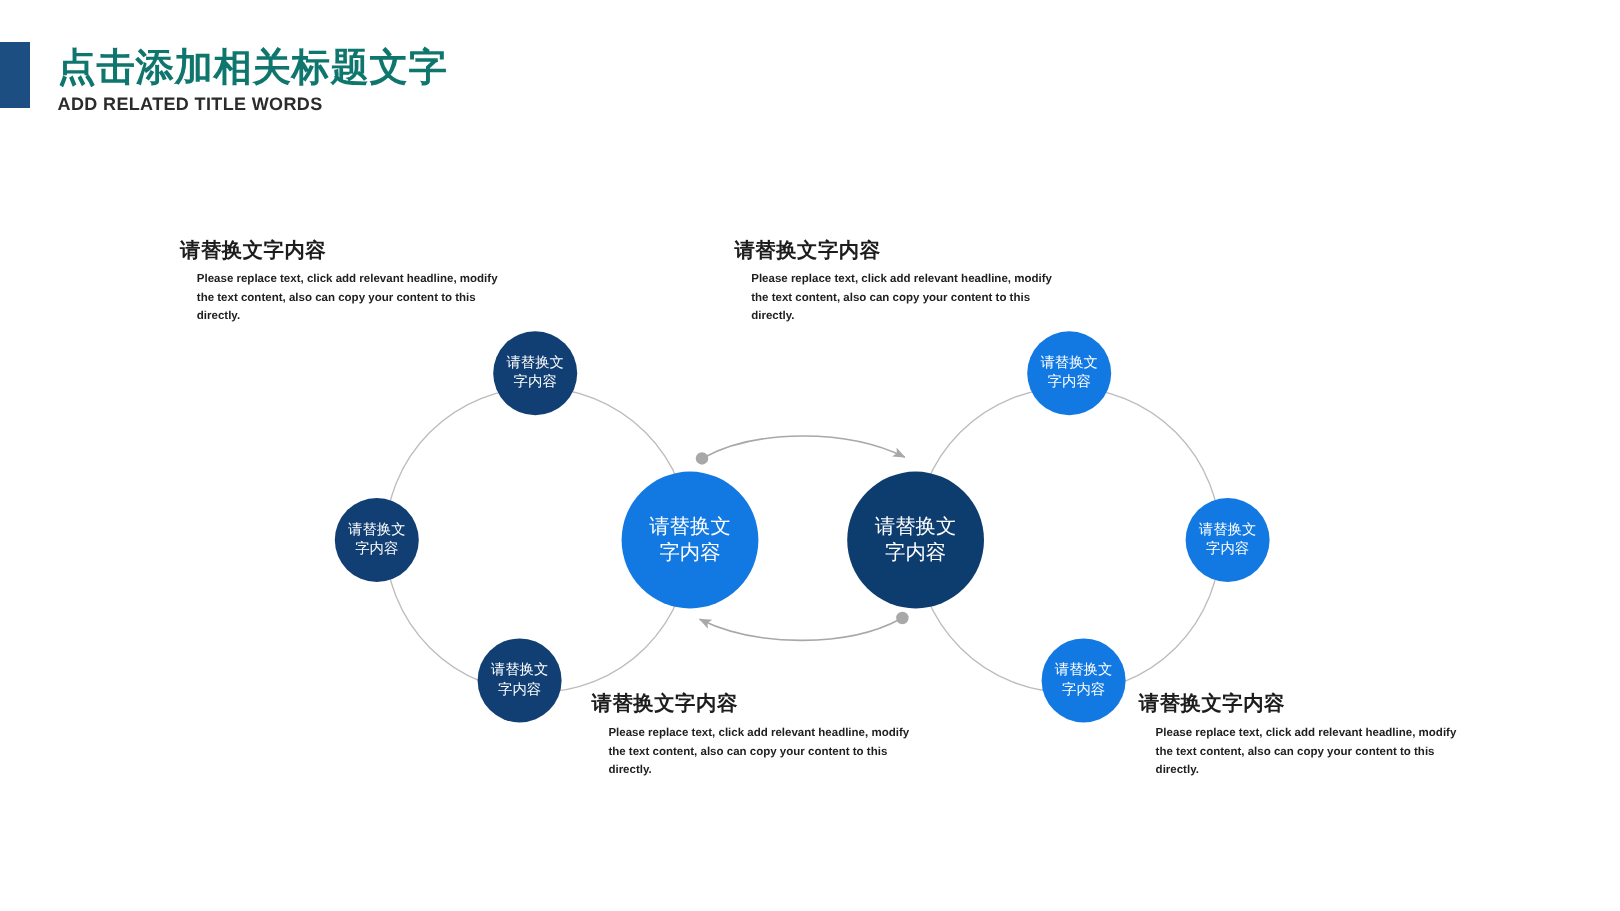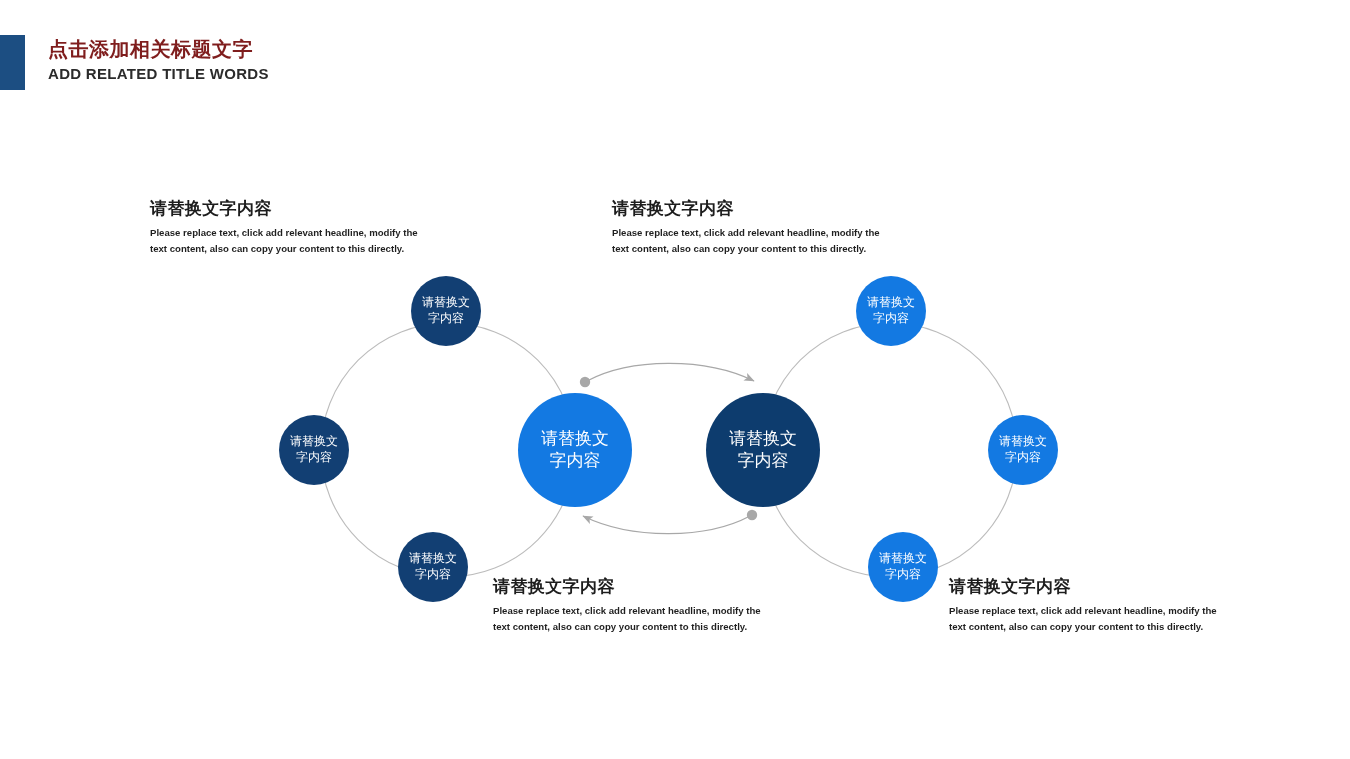--- a/index.html
+++ b/index.html
@@ -17,21 +17,21 @@
   }
 
   
   #header-accent-bar {
     position:absolute; left:0; top:35px;
     width:25px; height:55px;
     background:#1c4e82;
   }
   #header-text { position:absolute; left:48px; top:38px; }
   #header-title {
-    font-size:20px; font-weight:bold; color:#7f1d1d;
+    font-size:32px; font-weight:bold; color:#0f766e;
     letter-spacing:0.5px; line-height:1.15;
     white-space:nowrap;
   }
   #header-subtitle {
     font-size:15px; font-weight:bold; color:#2b2b2b;
     letter-spacing:0.3px; margin-top:4px;
     white-space:nowrap;
   }
 
   
@@ -72,20 +72,21 @@
   
   .textblock { position:absolute; width:268px; }
   .tb-heading {
     font-size:17px; font-weight:bold; color:#1d1d1d;
     letter-spacing:0.4px; margin-bottom:5px;
     white-space:nowrap;
   }
   .tb-body {
     font-size:9.6px; font-weight:bold; color:#1f1f1f;
     line-height:1.62;
+    margin-left:14px;
   }
 
   #tb-top-left     { left:150px; top:197px; }
   #tb-top-right    { left:612px; top:197px; }
   #tb-bottom-left  { left:493px; top:575px; }
   #tb-bottom-right { left:949px; top:575px; }
 </style>
 </head>
 <body>
 

